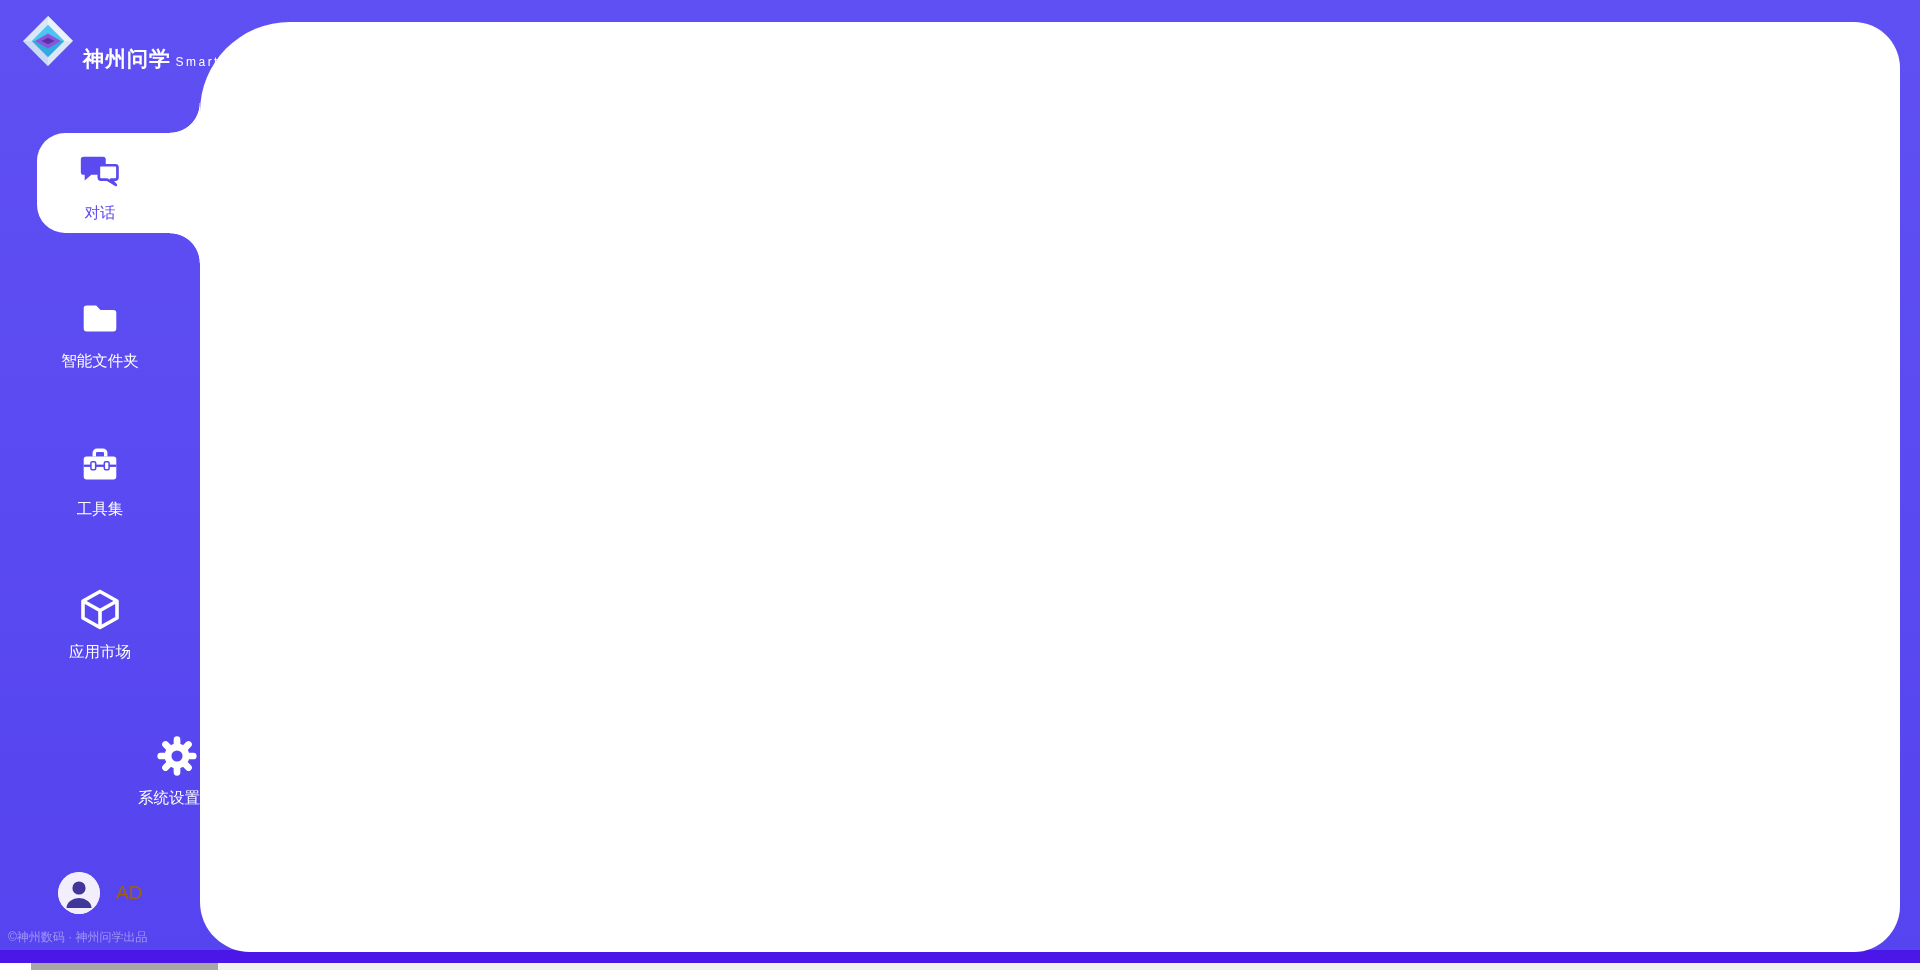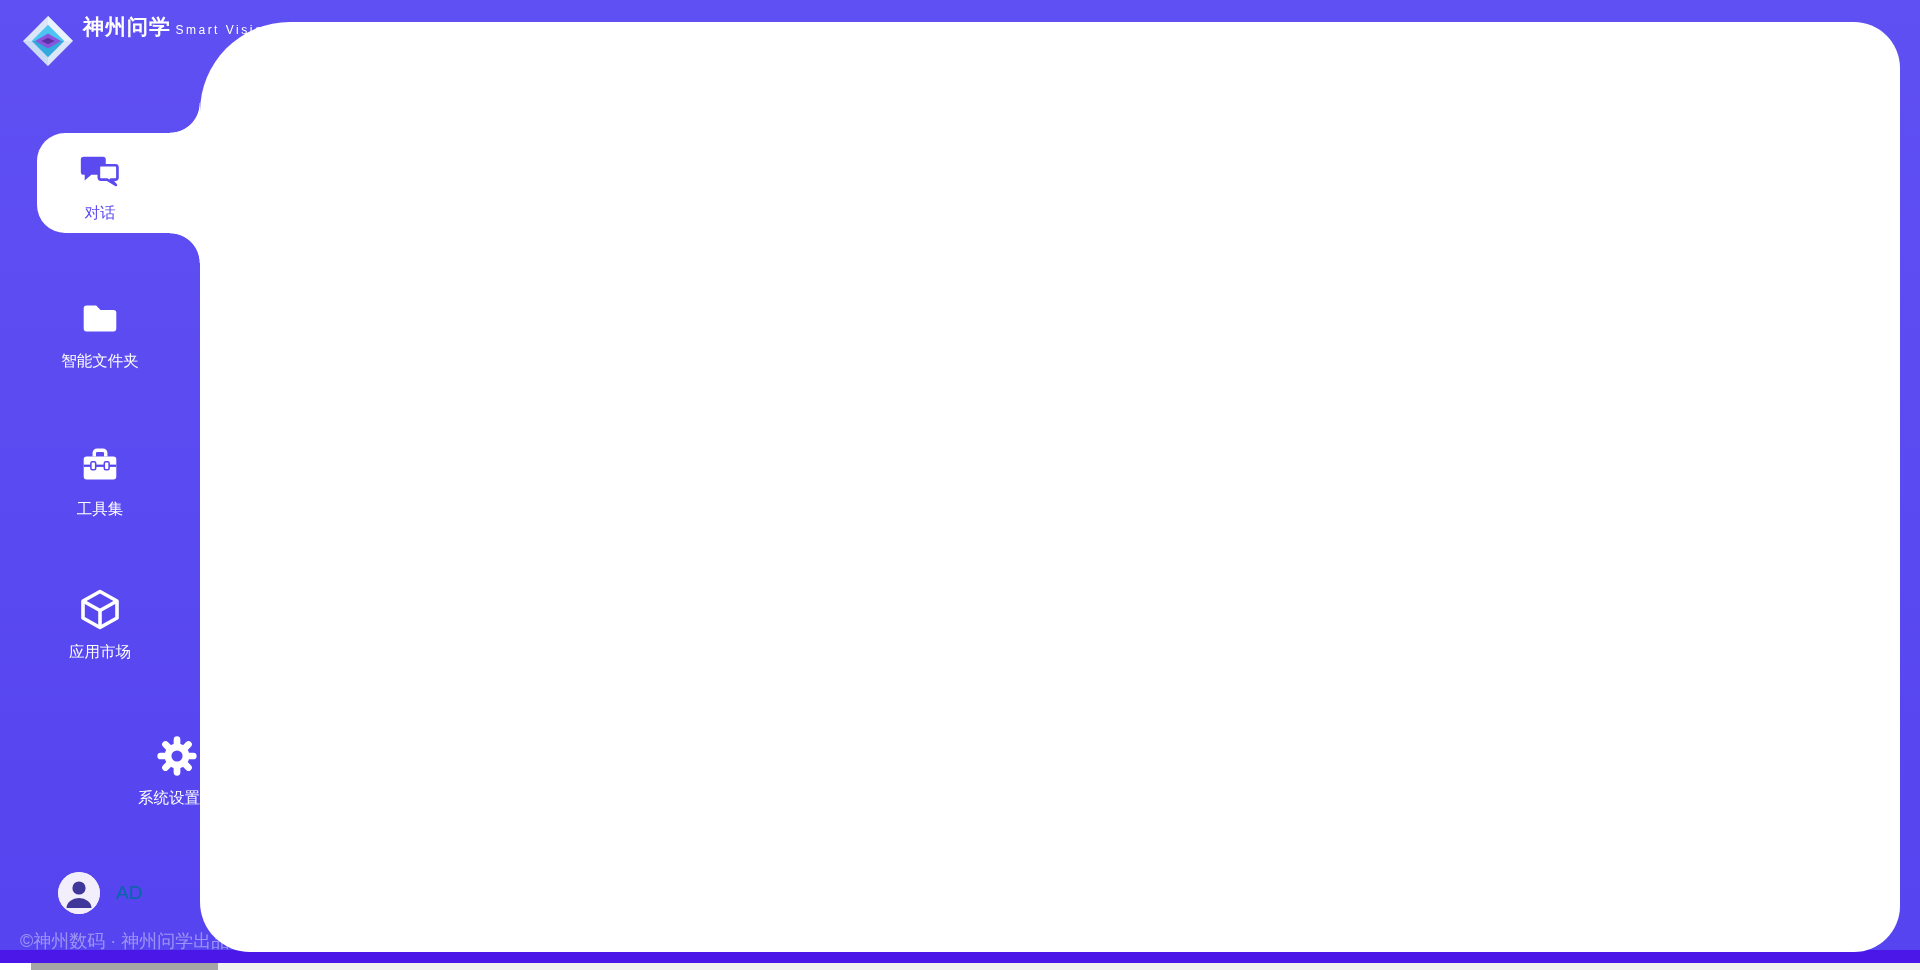--- a/index.html
+++ b/index.html
@@ -9,39 +9,39 @@
 
   
   .bottom-strip { position:absolute; left:0; right:0; top:950px; height:13px; background:#4b17e8; z-index:1; }
   .hbar { position:absolute; left:0; right:0; top:963px; height:7px; background:#f1f1f1; z-index:5; }
   .hbar-corner { position:absolute; left:0; top:0; width:31px; height:7px; background:#ffffff; }
   .hbar-thumb { position:absolute; left:31px; top:0; width:187px; height:7px; background:#a6a6a6; }
   .main-panel { position:absolute; left:200px; top:22px; right:20px; bottom:18px; background:#fff;
     border-radius:90px 46px 46px 50px; z-index:2; }
 
   
-  .brand { position:absolute; left:22px; top:15px; display:flex; align-items:flex-start; gap:9px; z-index:3; }
+  .brand { position:absolute; left:22px; top:15px; display:flex; align-items:flex-end; gap:9px; z-index:3; }
   .brand-name { color:#fff; font-size:21px; font-weight:bold; letter-spacing:1px; line-height:24px; }
   .brand-sub { color:#fff; font-size:12px; letter-spacing:2.5px; margin-top:2px; }
 
   .nav-pill { position:absolute; left:37px; top:133px; width:173px; height:100px; background:#fff;
     border-radius:28px 0 0 28px; z-index:3; }
   .fillet { position:absolute; width:30px; height:30px; z-index:3; }
   .fillet-top { left:170px; top:103px; background:radial-gradient(circle 30px at 0 0, rgba(0,0,0,0) 29.2px, #fff 30px); }
   .fillet-bottom { left:170px; top:233px; background:radial-gradient(circle 30px at 0 100%, rgba(0,0,0,0) 29.2px, #fff 30px); }
 
   .nav-item { position:absolute; left:0; width:200px; text-align:center; z-index:4; cursor:pointer; }
   .nav-item .nav-icon { display:inline-block; }
   .nav-item .nav-label { display:block; color:#fff; font-size:15.5px; margin-top:5px; }
   .nav-item.active .nav-label { color:#5b4af0; }
 
   .user-row { position:absolute; left:58px; top:872px; display:flex; align-items:center; gap:16px; z-index:3; cursor:pointer; }
   .avatar { width:42px; height:42px; border-radius:50%; background:#f2eefb; overflow:hidden; display:flex; align-items:flex-end; justify-content:center; }
-  .user-name { color:#0369a1; font-size:19px; }
-  .copyright { position:absolute; left:8px; top:929px; width:200px; color:rgba(255,255,255,.42); font-size:18px; z-index:2; white-space:nowrap;margin-left:12px; }
+  .user-name { color:#a16207; font-size:19px; }
+  .copyright { position:absolute; left:8px; top:929px; width:200px; color:rgba(255,255,255,.42); font-size:12px; z-index:2; white-space:nowrap; }
 
   
   .greeting { position:absolute; left:373px; top:142px; display:flex; align-items:center; gap:20px; }
   .greeting-title { font-size:28px; font-weight:bold; color:#111; letter-spacing:.5px; }
 
   .cards { position:absolute; left:373px; top:255px; display:grid;
     grid-template-columns:462px 462px; column-gap:22px; row-gap:23px; }
   .card { position:relative; height:128px; background:#fff; border:1px solid #e8e8f0; border-radius:14px; cursor:pointer; }
   .card-icon { position:absolute; left:26px; top:25px; width:28px; height:28px; }
   .card-title { margin:22px 24px 0 73px; font-size:21px; font-weight:bold; color:#141414; }

